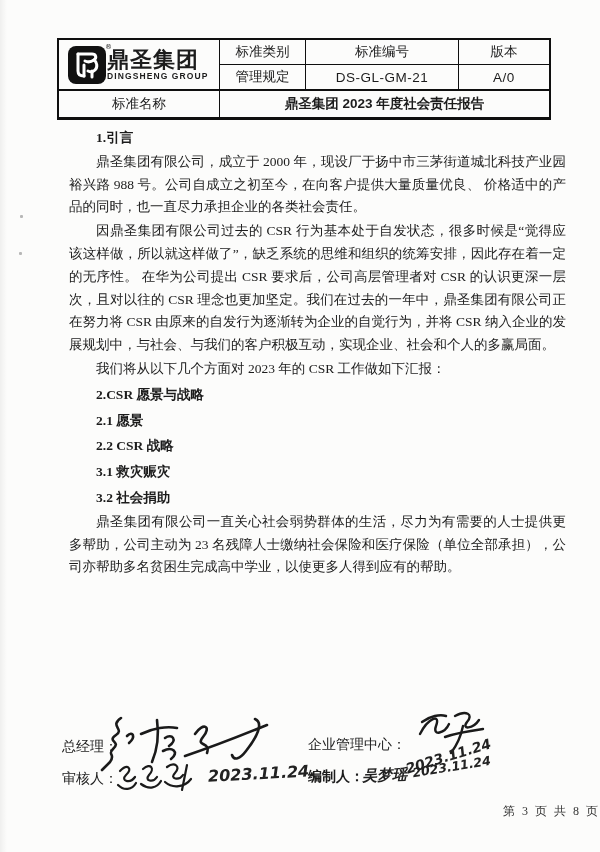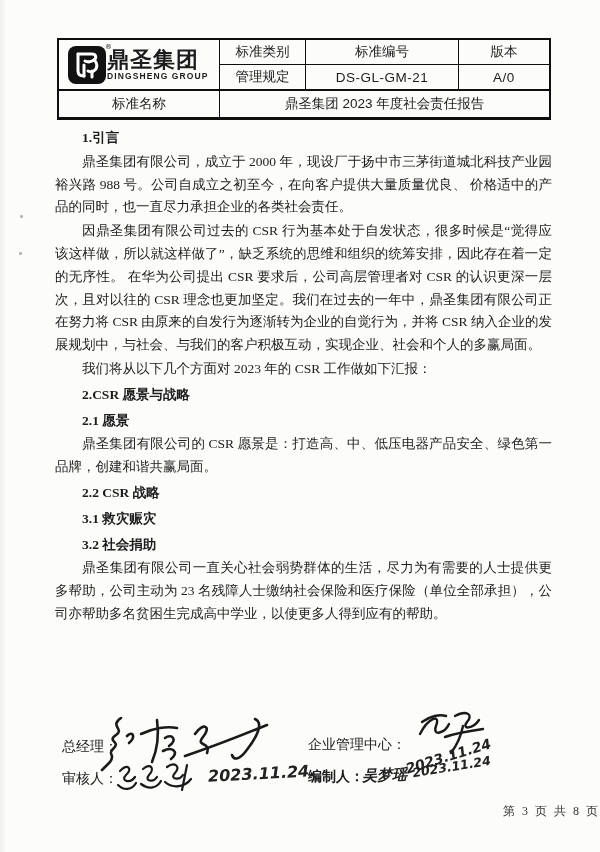--- a/index.html
+++ b/index.html
@@ -31,32 +31,32 @@
     font-size:13.5px;
     padding:0;
     height:24px;
     font-family:"Liberation Sans","DejaVu Sans",sans-serif;
   }
   table.header-table{border:2.2px solid #0f0f0f;border-bottom-width:3px;}
   tr.thick-top td{border-top:2.4px solid #0f0f0f;height:26px;}
   td.logo-cell{width:160px;}
   td.c1{width:85px;} td.c2{width:152px;} td.c3{width:90px;}
   .code-cell{font-family:"Liberation Serif","DejaVu Serif",serif;font-size:14px;letter-spacing:.5px;}
-  .title-cell{font-size:14px;font-weight:400;}
+  .title-cell{font-size:14px;font-weight:700;}
 
   .logo-wrap{display:flex;align-items:center;justify-content:flex-start;padding:4px 2px 4px 8px;position:relative;}
   .logo-mark{flex:0 0 auto;}
   .reg-mark{position:absolute;left:46px;top:2px;font-size:7px;font-family:"DejaVu Sans",sans-serif;}
   .logo-text{text-align:left;}
   .logo-cn{font-family:"Liberation Sans","DejaVu Sans",sans-serif;font-weight:800;font-size:22px;line-height:23px;letter-spacing:1px;white-space:nowrap;}
   .logo-en{font-family:"Liberation Sans","DejaVu Sans",sans-serif;font-weight:700;font-size:8.5px;letter-spacing:1.1px;line-height:10px;white-space:nowrap;}
 
   
   .doc-body{
-    position:absolute;left:55px;top:124px;width:497px;
+    position:absolute;left:69px;top:124px;width:497px;
     font-size:13.5px;line-height:22.8px;
     text-align:justify;
   }
   .doc-body .body{text-indent:2em;margin:0 0 1px 0;}
   .doc-body .heading{text-indent:2em;font-weight:bold;margin:3px 0 1px 0;}
   .doc-body .sec-gap{margin-top:7px;}
 
   
   .sig-label{position:absolute;font-size:14px;white-space:nowrap;}
   .sig-svg{position:absolute;}
@@ -117,21 +117,20 @@
   </tbody>
     </table>
 
   <div id="doc-body" class="doc-body">
       <div class="heading">1.引言</div>
       <div class="body">鼎圣集团有限公司，成立于 2000 年，现设厂于扬中市三茅街道城北科技产业园裕兴路 988 号。公司自成立之初至今，在向客户提供大量质量优良、 价格适中的产品的同时，也一直尽力承担企业的各类社会责任。</div>
       <div class="body">因鼎圣集团有限公司过去的 CSR 行为基本处于自发状态，很多时候是“觉得应该这样做，所以就这样做了”，缺乏系统的思维和组织的统筹安排，因此存在着一定的无序性。 在华为公司提出 CSR 要求后，公司高层管理者对 CSR 的认识更深一层次，且对以往的 CSR 理念也更加坚定。我们在过去的一年中，鼎圣集团有限公司正在努力将 CSR 由原来的自发行为逐渐转为企业的自觉行为，并将 CSR 纳入企业的发展规划中，与社会、与我们的客户积极互动，实现企业、社会和个人的多赢局面。</div>
       <div class="body">我们将从以下几个方面对 2023 年的 CSR 工作做如下汇报：</div>
       <div class="heading">2.CSR 愿景与战略</div>
       <div class="heading">2.1 愿景</div>
-      <div class="body">鼎圣集团有限公司的 CSR 愿景是：打造高、中、低压电器产品安全、绿色第一品牌，创建和谐共赢局面。</div>
       <div class="heading">2.2 CSR 战略</div>
       <div class="heading">3.1 救灾赈灾</div>
       <div class="heading">3.2 社会捐助</div>
       <div class="body">鼎圣集团有限公司一直关心社会弱势群体的生活，尽力为有需要的人士提供更多帮助，公司主动为 23 名残障人士缴纳社会保险和医疗保险（单位全部承担），公司亦帮助多名贫困生完成高中学业，以使更多人得到应有的帮助。</div>
     </div>
 
   <div>
 
     <span class="sig-label" style="left:62px;top:738px;">总经理：</span>
     <svg class="sig-svg" style="left:95px;top:710px;" width="180" height="62" viewBox="0 0 180 62">

